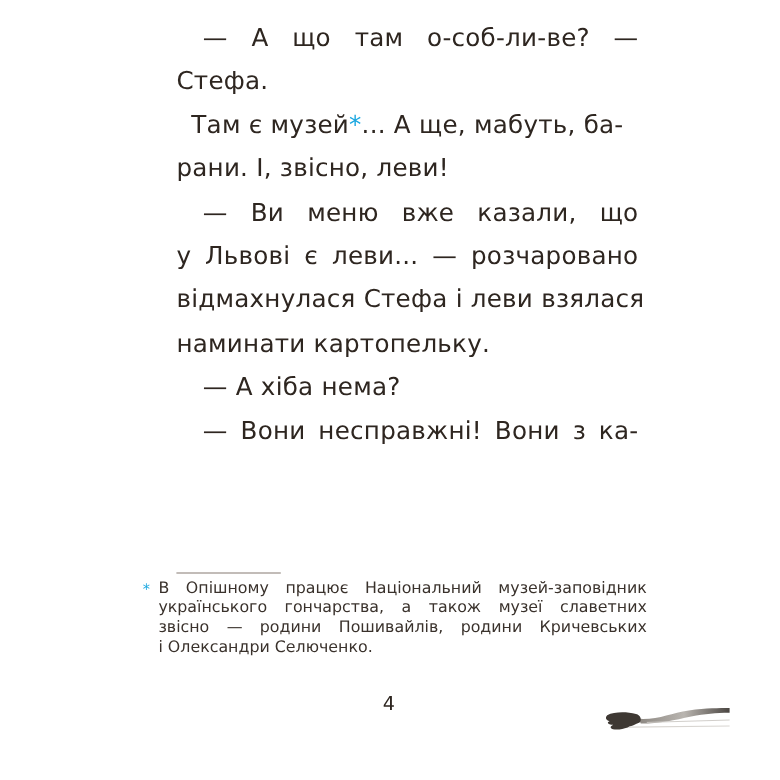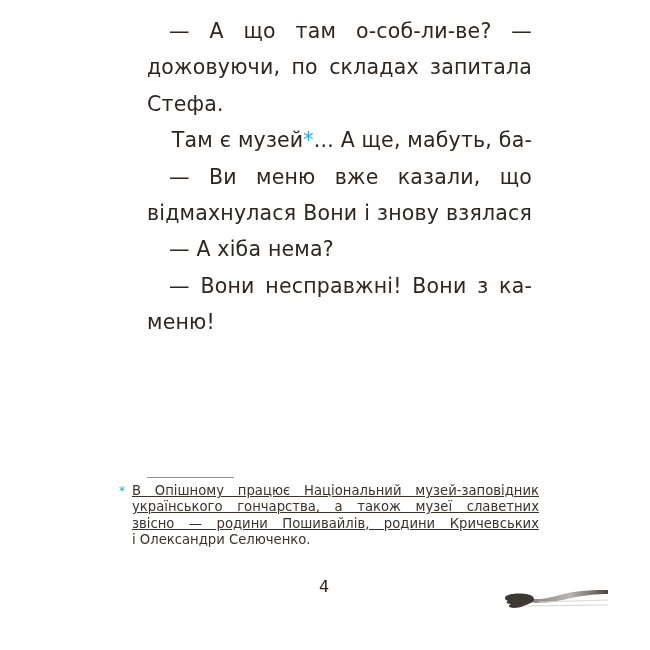--- a/index.html
+++ b/index.html
@@ -66,21 +66,20 @@
     }
     .footnote .fline {
       display: block;
       white-space: nowrap;
       padding-left: 13px;
       height: 16.4px;
     }
     .footnote .fline.justify {
       text-align: justify;
       text-align-last: justify;
-      text-decoration: underline;
     }
     .footnote .fmark {
       position: absolute;
       left: 0;
       top: 0;
       color: #1aa7e0;
       font-size: 12px;
     }
     .page-number {
       position: absolute;
@@ -98,30 +97,31 @@
       height: 34px;
     }
   </style>
 </head>
 <body>
 
 <div class="page">
 
   <div class="main-text">
     <span class="line justify indent">— А що там о-соб-ли-ве? —</span>
-    <span class="line justify">дожовуючи, по складах запитала</span>
     <span class="line">Стефа.</span>
-    <span class="line" style="display:flex;justify-content:flex-end;">
+    <span class="line" style="display:flex;justify-content:center;">
       <span><span>Там є музей</span><span class="asterisk">*</span><span>... А ще, мабуть, ба-</span></span>
     </span>
+    <span class="line">рани. І, звісно, леви!</span>
     <span class="line justify indent">— Ви меню вже казали, що</span>
-    <span class="line justify">відмахнулася Вони і знову взялася</span>
+    <span class="line justify">у Львові є леви... — розчаровано</span>
+    <span class="line justify">відмахнулася Стефа і леви взялася</span>
+    <span class="line">наминати картопельку.</span>
     <span class="line indent">— А хіба нема?</span>
     <span class="line justify indent">— Вони несправжні! Вони з ка-</span>
-    <span class="line">меню!</span>
   </div>
 
   <div class="divider"></div>
 
   <div class="footnote">
     <div style="position:relative;">
       <span class="fmark">*</span>
       <span class="fline justify">В Опішному працює Національний музей-заповідник</span>
     </div>
     <span class="fline justify">українського гончарства, а також музеї славетних</span>

